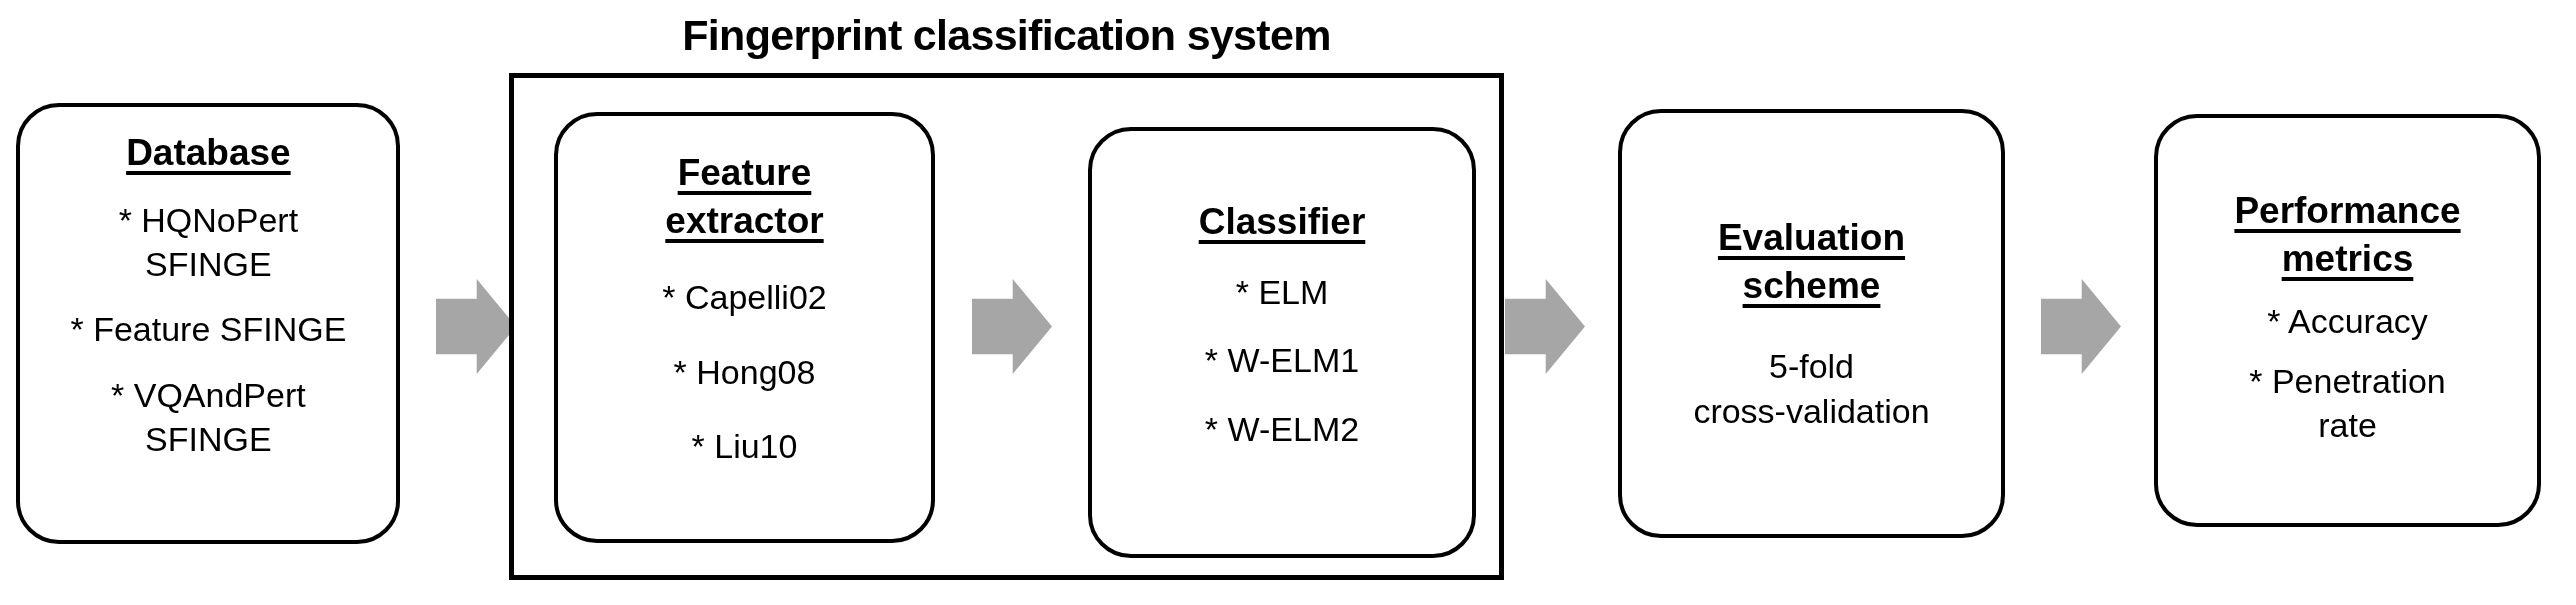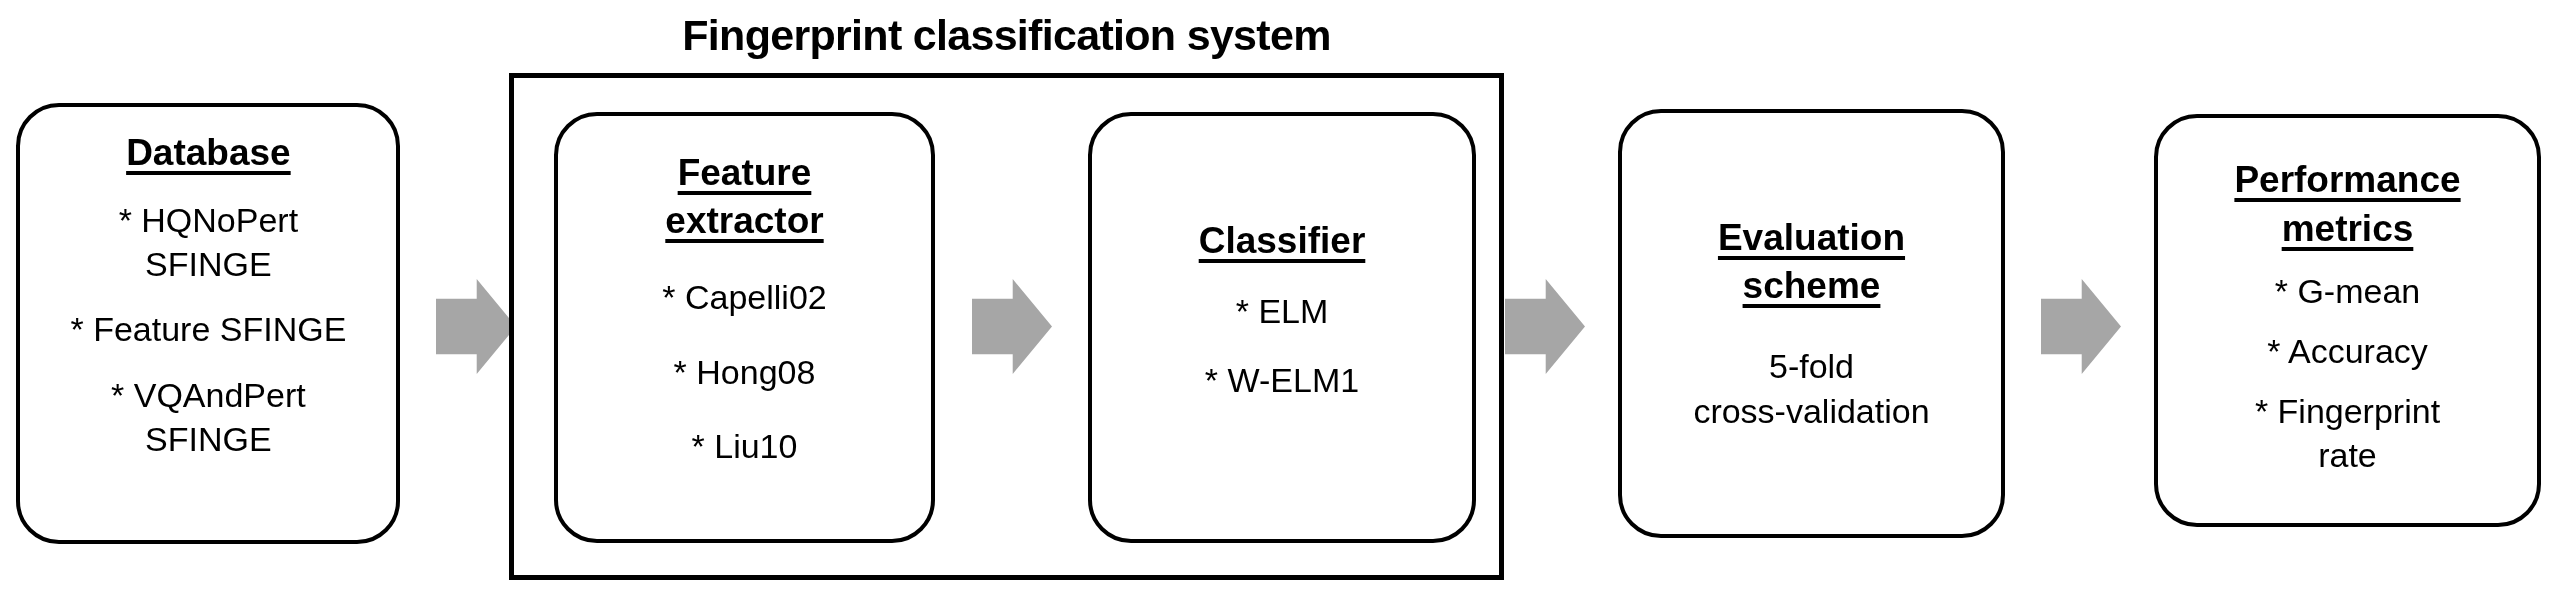--- a/index.html
+++ b/index.html
@@ -58,21 +58,21 @@
     white-space: pre-line;
   }
   .box-item {
     font-size: 34px;
     line-height: 1.3;
     white-space: pre-line;
   }
   
   .db-box        { left: 16.4px;   top: 103px; width: 384px; height: 441px; gap: 21px; padding-bottom: 57px; justify-content: center; }
   .feature-box   { left: 554px;  top: 112px; width: 381px; height: 431px; gap: 30px; padding-bottom: 38px; }
-  .classifier-box{ left: 1088px; top: 112px; width: 388px; height: 431px; gap: 24px; padding-bottom: 36px; }
+  .classifier-box{ left: 1088px; top: 127px; width: 388px; height: 431px; gap: 24px; padding-bottom: 36px; }
   .eval-box      { left: 1618px; top: 109px; width: 387px; height: 429px; gap: 34px; }
   .perf-box      { left: 2154px; top: 114px; width: 387px; height: 413px; gap: 16px; padding-bottom: 7.1px; }
   .fcs-container { left: 509px;  top: 73px; width: 995px; height: 507px; }
   .flow-arrow {
     position: absolute;
     top: 279px;
     width: 80px;
     height: 95px;
     color: var(--arrow-color, #a6a6a6);
   }
@@ -117,20 +117,21 @@
   <div class="flow-arrow arrow-2">
     <svg viewBox="0 0 112 134" preserveAspectRatio="none" aria-hidden="true">
       <polygon points="0,28 57,28 57,0 112,67 57,134 57,106 0,106" fill="currentColor"></polygon>
     </svg>
   </div>
 
   <div class="box classifier-box">
     <div class="box-heading">Classifier</div>
     <div class="box-item">* ELM</div>
     <div class="box-item">* W-ELM1</div>
+    <div class="box-item">* W-ELM2</div>
   </div>
 
   <div class="flow-arrow arrow-3">
     <svg viewBox="0 0 112 134" preserveAspectRatio="none" aria-hidden="true">
       <polygon points="0,28 57,28 57,0 112,67 57,134 57,106 0,106" fill="currentColor"></polygon>
     </svg>
   </div>
 
   <div class="box eval-box">
     <div class="box-heading">Evaluation
@@ -141,20 +142,19 @@
 
   <div class="flow-arrow arrow-4">
     <svg viewBox="0 0 112 134" preserveAspectRatio="none" aria-hidden="true">
       <polygon points="0,28 57,28 57,0 112,67 57,134 57,106 0,106" fill="currentColor"></polygon>
     </svg>
   </div>
 
   <div class="box perf-box">
     <div class="box-heading">Performance
 metrics</div>
-    <div class="box-item">* G-mean</div>
     <div class="box-item">* Accuracy</div>
-    <div class="box-item">* Fingerprint
+    <div class="box-item">* Penetration
 rate</div>
   </div>
 
 </div>
 
 
 </body></html>

